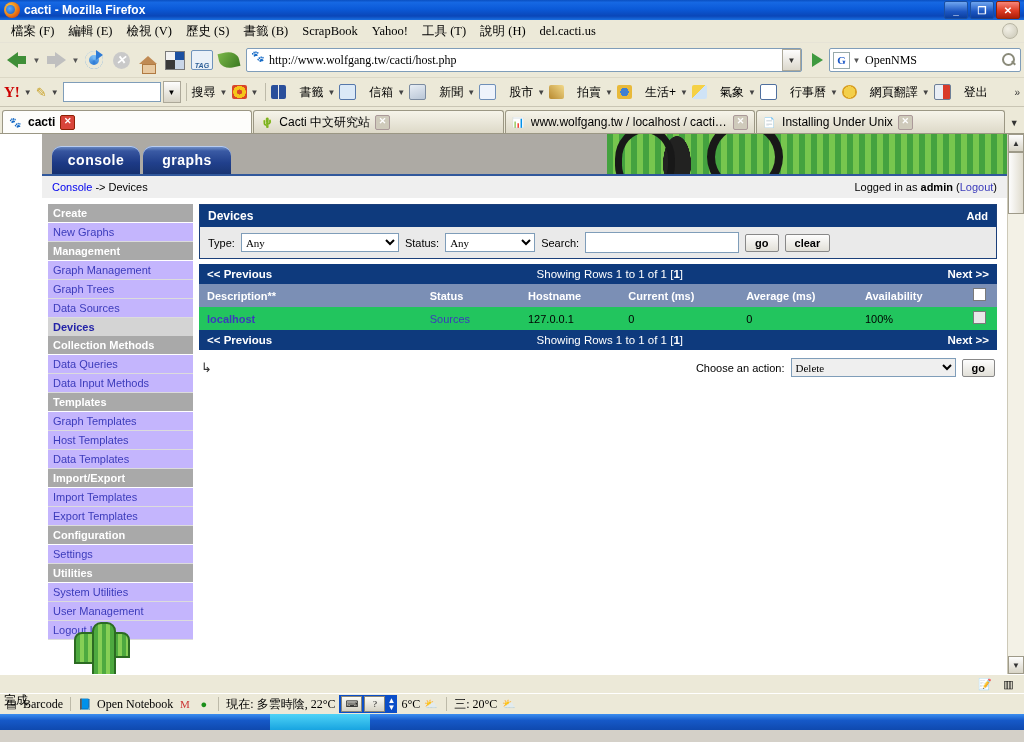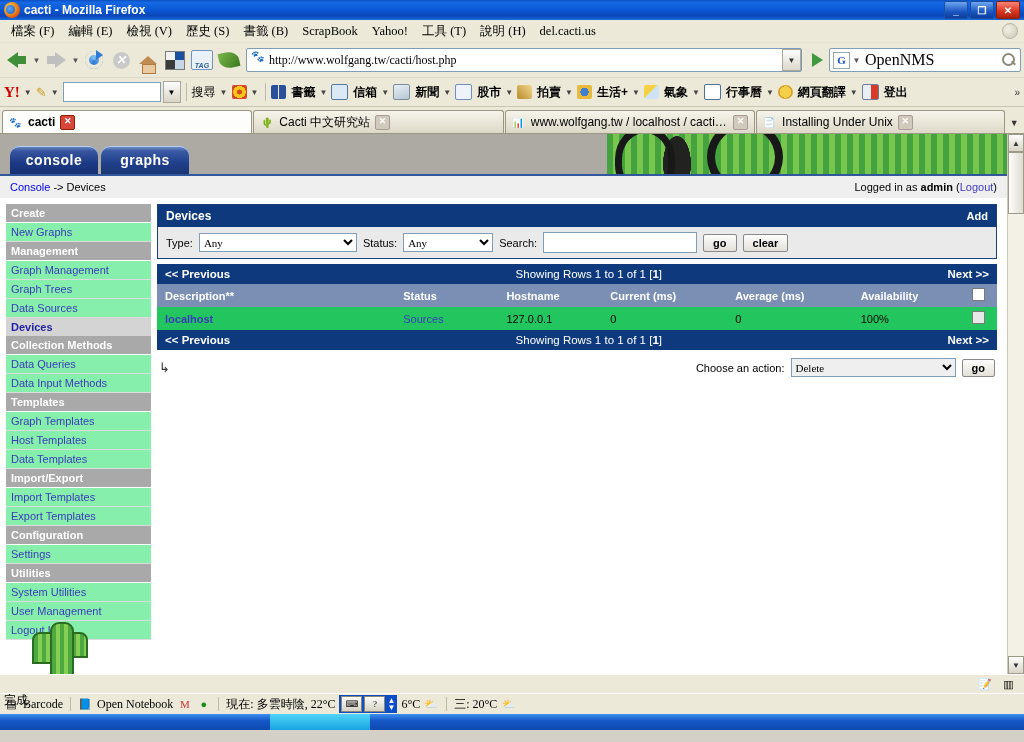--- a/index.html
+++ b/index.html
@@ -78,55 +78,55 @@
   #urlwrap .pawico{width:14px;height:14px;margin:0 4px;flex:0 0 auto;position:relative;}
   #urlwrap .pawico:before{content:"🐾";font-size:11px;position:absolute;top:-3px;left:0;}
   #urlwrap .utext{flex:1 1 auto;font-family:"Liberation Serif",serif;font-size:12px;color:#000;white-space:nowrap;overflow:hidden;}
   .selcaret{width:17px;height:20px;background:linear-gradient(180deg,#fdfdfd,#dcd8cc);border:1px solid #aca899;
     display:flex;align-items:center;justify-content:center;font-size:8px;color:#333;}
   .gobtn{width:22px;height:22px;background:#ece9d8;display:flex;align-items:center;justify-content:center;}
   .gobtn:after{content:"";border-top:7px solid transparent;border-bottom:7px solid transparent;border-left:11px solid #3f9a3f;}
   #searchwrap{width:190px;height:22px;background:#fff;border:1px solid #7f9db9;display:flex;align-items:center;border-radius:2px;}
   .gicon{width:15px;height:15px;margin:0 2px 0 3px;border:1px solid #9aa;color:#1a56c6;font-weight:bold;font-size:11px;
     display:flex;align-items:center;justify-content:center;font-family:"Liberation Serif",serif;background:#fff;}
-  #searchwrap .stext{flex:1 1 auto;font-family:"Liberation Serif",serif;font-size:16px;padding-left:4px;}
+  #searchwrap .stext{flex:1 1 auto;font-family:"Liberation Serif",serif;font-size:12px;padding-left:4px;}
   .magn{width:18px;height:18px;margin-right:2px;position:relative;}
   .magn:before{content:"";position:absolute;left:2px;top:2px;width:9px;height:9px;border:2px solid #8b8b7a;border-radius:50%;}
   .magn:after{content:"";position:absolute;left:11px;top:11px;width:5px;height:2px;background:#8b8b7a;transform:rotate(45deg);}
   
   #yahoobar{
     height:28px;background:#ece9d8;display:flex;align-items:center;gap:2px;padding:0 4px;
     border-bottom:1px solid #c9c5b4;font-size:12px;color:#000;white-space:nowrap;
   }
   .ylogo{color:#c00;font-weight:bold;font-size:15px;font-family:"Liberation Serif",serif;}
   .ycaret{color:#444;font-size:8px;padding:0 2px;}
   .ypen{font-size:13px;color:#c9a227;}
   .yinput{width:96px;height:18px;background:#fff;border:1px solid #7f9db9;}
   .yinput-caret{width:16px;height:20px;background:linear-gradient(180deg,#fdfdfd,#d8d4c6);border:1px solid #aca899;
     display:flex;align-items:center;justify-content:center;font-size:8px;}
   .ysep{width:1px;height:18px;background:#bdbaa9;margin:0 3px;}
-  .yitem{display:flex;align-items:center;gap:5px;font-weight:bold;}
+  .yitem{display:flex;align-items:center;gap:13px;}
   .yi{width:15px;height:14px;display:inline-block;border-radius:2px;}
   .chev{color:#333;font-size:10px;padding-left:3px;}
   
   #tabstrip{height:26px;background:#ece9d8;display:flex;align-items:flex-end;padding:0 2px;gap:1px;
     border-bottom:1px solid #9b9784;}
   .tab{height:22px;display:flex;align-items:center;gap:5px;padding:0 6px;font-size:12px;
     border:1px solid #9b9784;border-bottom:none;border-radius:3px 3px 0 0;
     background:linear-gradient(180deg,#f6f4ea,#ddd9c8);min-width:0;}
   .tab.active{background:#fdfdfb;font-weight:bold;}
   .tab .lbl{overflow:hidden;white-space:nowrap;text-overflow:ellipsis;}
   .tabclose{width:13px;height:13px;border:1px solid #a99;border-radius:2px;background:#cfcabb;color:#fff;
     font-size:9px;line-height:11px;text-align:center;font-weight:bold;flex:0 0 auto;}
   .tabclose.act{background:#d9453a;border-color:#8e2105;}
   .tabfavi{width:14px;height:14px;flex:0 0 auto;display:flex;align-items:center;justify-content:center;font-size:10px;}
   .tablistbtn{width:16px;height:20px;display:flex;align-items:center;justify-content:center;font-size:9px;color:#333;}
   
   #viewport{height:540px;display:flex;background:#fff;position:relative;}
-  #page{flex:1 1 auto;overflow:hidden;position:relative;}
+  #page{flex:1 1 auto;overflow:hidden;position:relative;padding-left:42px;}
   #cactiheader{height:40px;background:#adaaa4;position:relative;overflow:hidden;display:flex;align-items:flex-end;}
   #cactiheader .cactusart{position:absolute;right:0;top:0;width:400px;height:40px;
      background:
        radial-gradient(ellipse 30px 60px at 70px 30px,#1b1b1b 0 46%,transparent 47%),
        repeating-linear-gradient(90deg,#3fa23a 0 6px,#75c84a 6px 12px);
      opacity:.95;}
   #cactiheader .cactusart:after{content:"";position:absolute;left:100px;top:-14px;width:60px;height:58px;
      border:8px solid #111;border-radius:50%;}
   #cactiheader .cactusart:before{content:"";position:absolute;left:8px;top:-8px;width:46px;height:52px;
      border:7px solid #111;border-radius:50% 50% 40% 40%;}
@@ -141,21 +141,21 @@
   #breadcrumbbar .bc{color:#3b3bbb;}
   #breadcrumbbar .bc b{color:#000;font-weight:normal;}
   #breadcrumbbar .spacer{flex:1 1 auto;}
   #breadcrumbbar .login{color:#000;}
   #breadcrumbbar .login b{font-weight:bold;}
   #breadcrumbbar .login a{color:#3b3bbb;}
   #body{display:flex;height:478px;background:#fff;}
   
   #sidebar{width:145px;flex:0 0 145px;padding:6px 3px 0 6px;background:#fff;position:relative;}
   .menuhdr{background:#a9a9a9;color:#fff;font-weight:bold;font-size:11px;padding:3px 5px;margin:0 0 1px 0;}
-  .menuitem{color:#3b3bbb;font-size:11px;padding:3px 5px;border-bottom:1px solid #dcdcdc;background:#86efac;}
+  .menuitem{color:#3b3bbb;font-size:11px;padding:3px 5px;border-bottom:1px solid #dcdcdc;background:#c4b5fd;}
   .menuitem.sel{background:#d4d4d4;color:#2323a8;font-weight:bold;border-bottom:none;}
   .sidecactus{position:absolute;left:30px;bottom:-2px;width:60px;height:58px;}
   .sidecactus .stem{position:absolute;left:20px;bottom:0;width:20px;height:52px;border-radius:9px 9px 0 0;
     background:repeating-linear-gradient(90deg,#4da93f 0 4px,#86cf55 4px 8px);border:2px solid #2c6b22;}
   .sidecactus .arm{position:absolute;left:2px;bottom:14px;width:16px;height:28px;border-radius:8px 0 0 0;
     background:repeating-linear-gradient(90deg,#4da93f 0 4px,#86cf55 4px 8px);border:2px solid #2c6b22;}
   .sidecactus .arm2{position:absolute;right:2px;bottom:20px;width:14px;height:22px;border-radius:0 8px 0 0;
     background:repeating-linear-gradient(90deg,#4da93f 0 4px,#86cf55 4px 8px);border:2px solid #2c6b22;}
   
   #main{flex:1 1 auto;padding:6px 10px 0 3px;}

